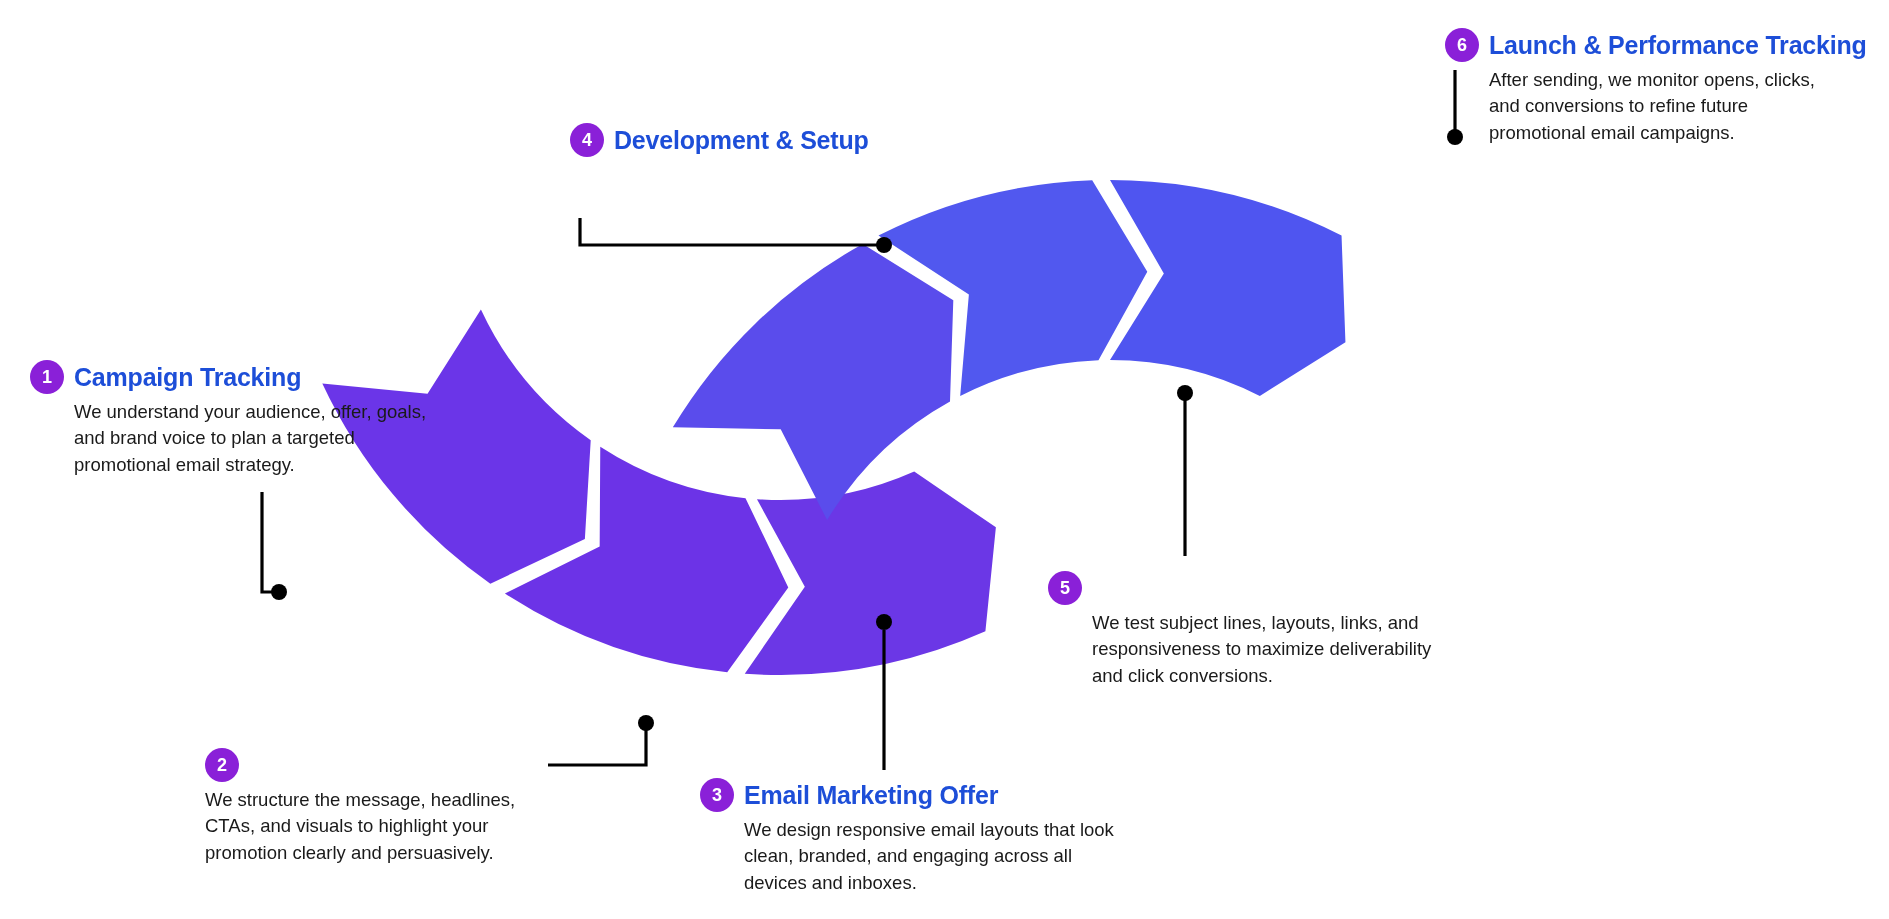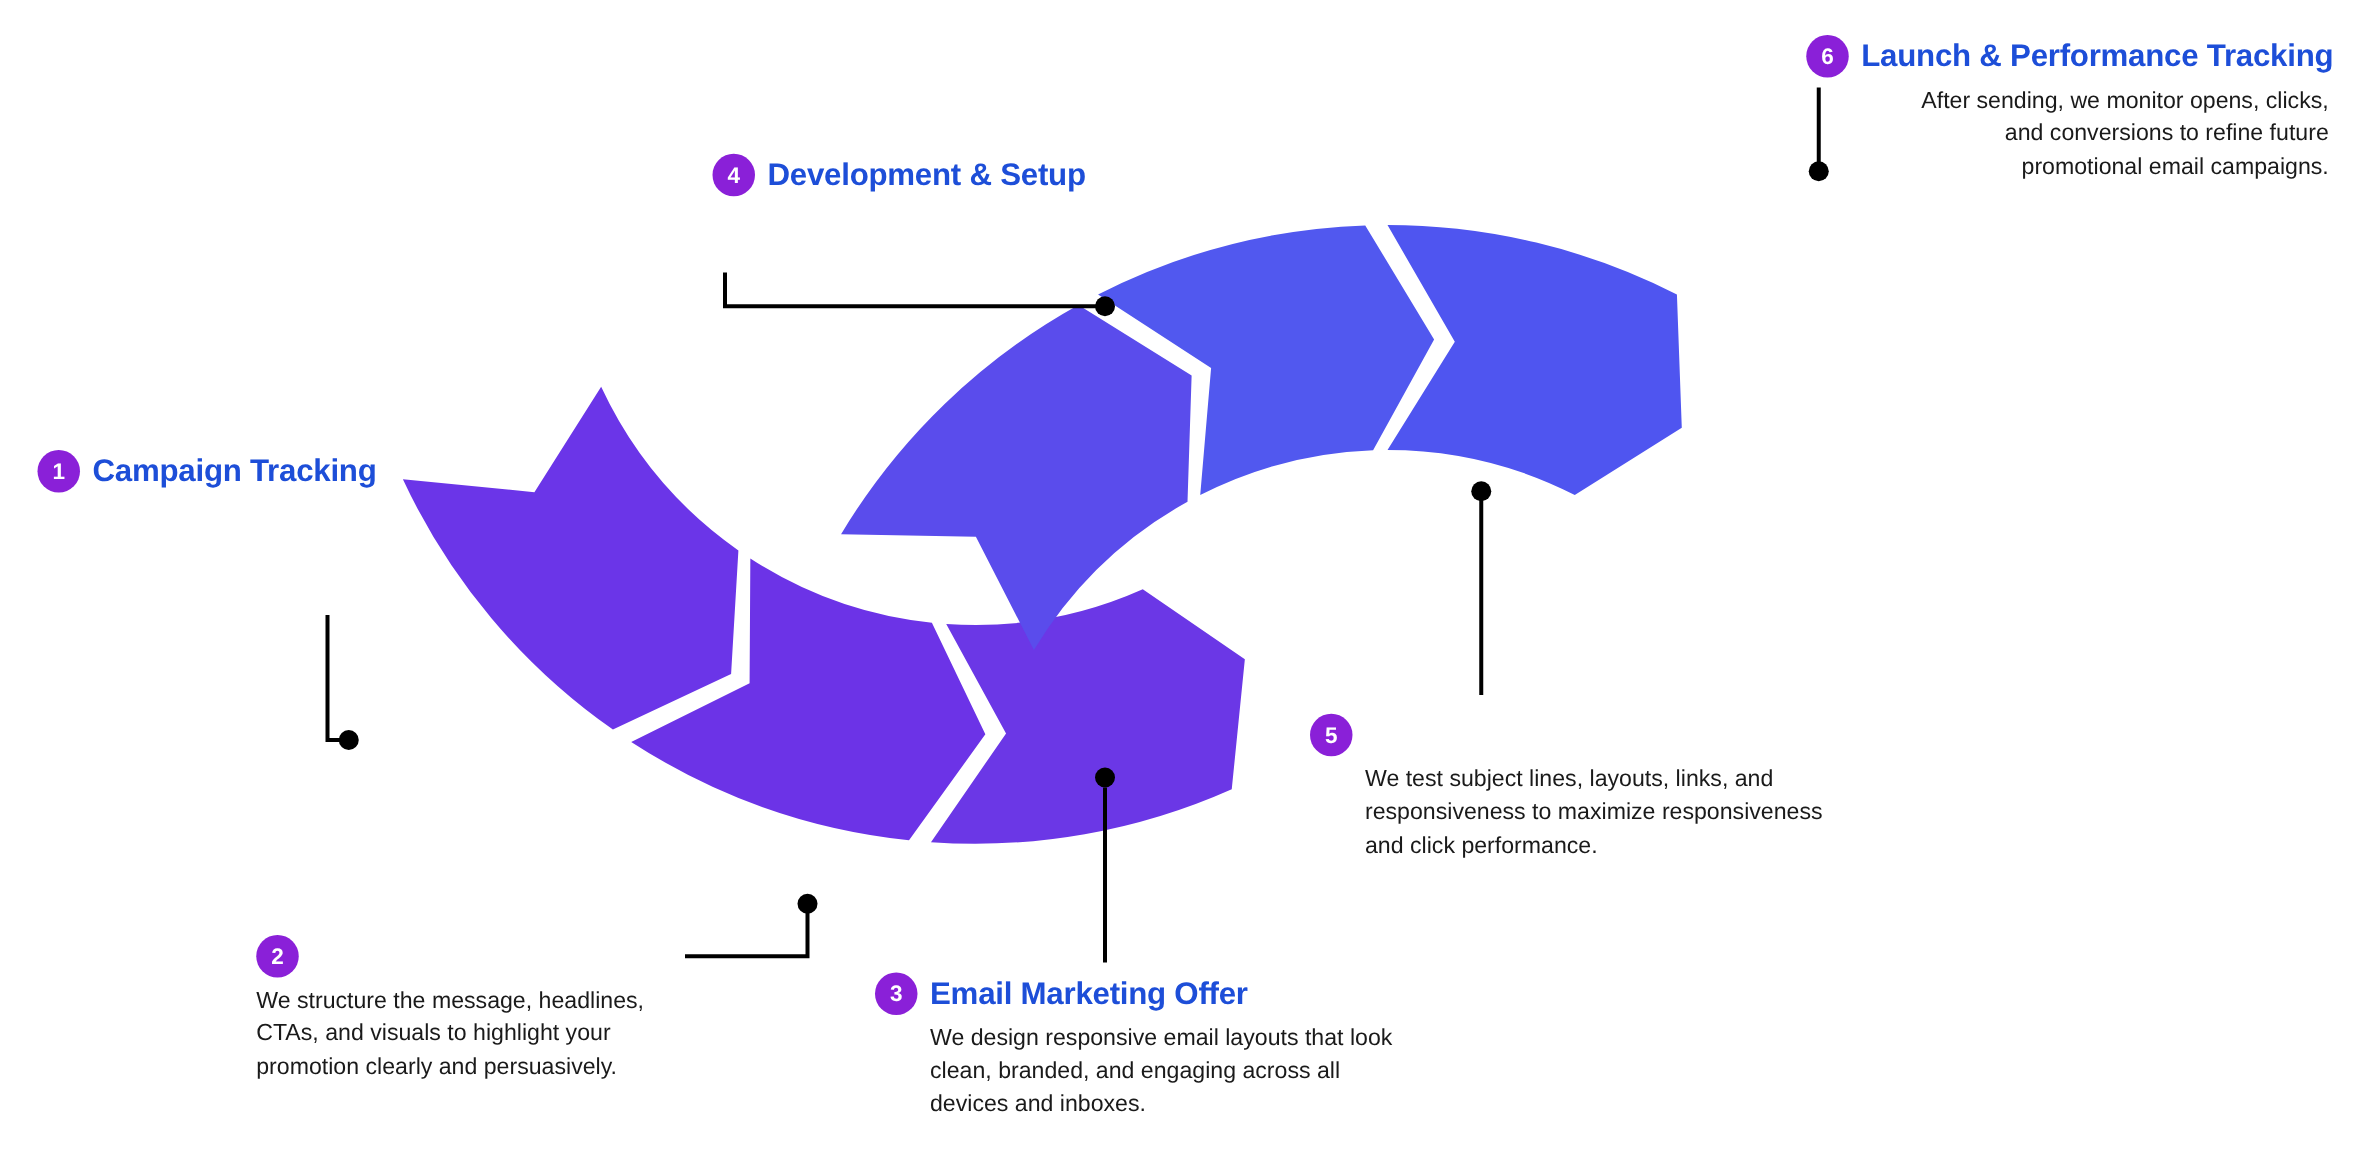--- a/index.html
+++ b/index.html
@@ -41,21 +41,21 @@
   #step3{left:700px;top:778px;}
   #step3 .desc{margin-left:44px;width:370px;}
 
   #step4{left:570px;top:123px;}
   #step4 .desc{margin-left:44px;width:400px;}
 
   #step5{left:1048px;top:571px;}
   #step5 .desc{margin-left:44px;width:370px;}
 
   #step6{left:1445px;top:28px;}
-  #step6 .desc{margin-left:68px;width:350px;text-align:right;}
+  #step6 .desc{margin-left:44px;width:350px;}
 </style>
 </head>
 <body>
 
 <div id="stage">
 
   <svg id="art" viewBox="0 0 1889 919" aria-hidden="true">
     <g id="arrows">
         <path d="M 322.31 383.42 A 505 505 0 0 0 490.34 583.67 L 584.87 539.10 L 590.72 440.32 A 330 330 0 0 1 480.92 309.46 L 427.53 393.77 Z" fill="#6B35E8"></path>
         <path d="M 504.96 593.53 A 505 505 0 0 0 727.21 672.23 L 788.28 587.42 L 745.51 498.19 A 330 330 0 0 1 600.27 446.76 L 599.67 546.55 Z" fill="#6C33E7"></path>
@@ -84,20 +84,21 @@
       <path d="M1455,70 L1455,130"></path>
       <circle cx="1455" cy="137" r="8" fill="#000000" stroke="none"></circle>
     </g>
   </svg>
 
   <div class="step" id="step1">
     <div class="step-head">
       <div class="badge">1</div>
       <div class="title">Campaign Tracking</div>
     </div>
+    <div class="desc">We understand your audience, offer, goals, and brand voice to plan a targeted promotional email strategy.</div>
   </div>
 
   <div class="step" id="step2">
     <div class="step-head">
       <div class="badge">2</div>
     </div>
     <div class="desc">We structure the message, headlines, CTAs, and visuals to highlight your promotion clearly and persuasively.</div>
   </div>
 
   <div class="step" id="step3">
@@ -112,21 +113,21 @@
     <div class="step-head">
       <div class="badge">4</div>
       <div class="title">Development &amp; Setup</div>
     </div>
   </div>
 
   <div class="step" id="step5">
     <div class="step-head">
       <div class="badge">5</div>
     </div>
-    <div class="desc">We test subject lines, layouts, links, and responsiveness to maximize responsiveness and click performance.</div>
+    <div class="desc">We test subject lines, layouts, links, and responsiveness to maximize deliverability and click conversions.</div>
   </div>
 
   <div class="step" id="step6">
     <div class="step-head">
       <div class="badge">6</div>
       <div class="title">Launch &amp; Performance Tracking</div>
     </div>
     <div class="desc">After sending, we monitor opens, clicks, and conversions to refine future promotional email campaigns.</div>
   </div>
 

